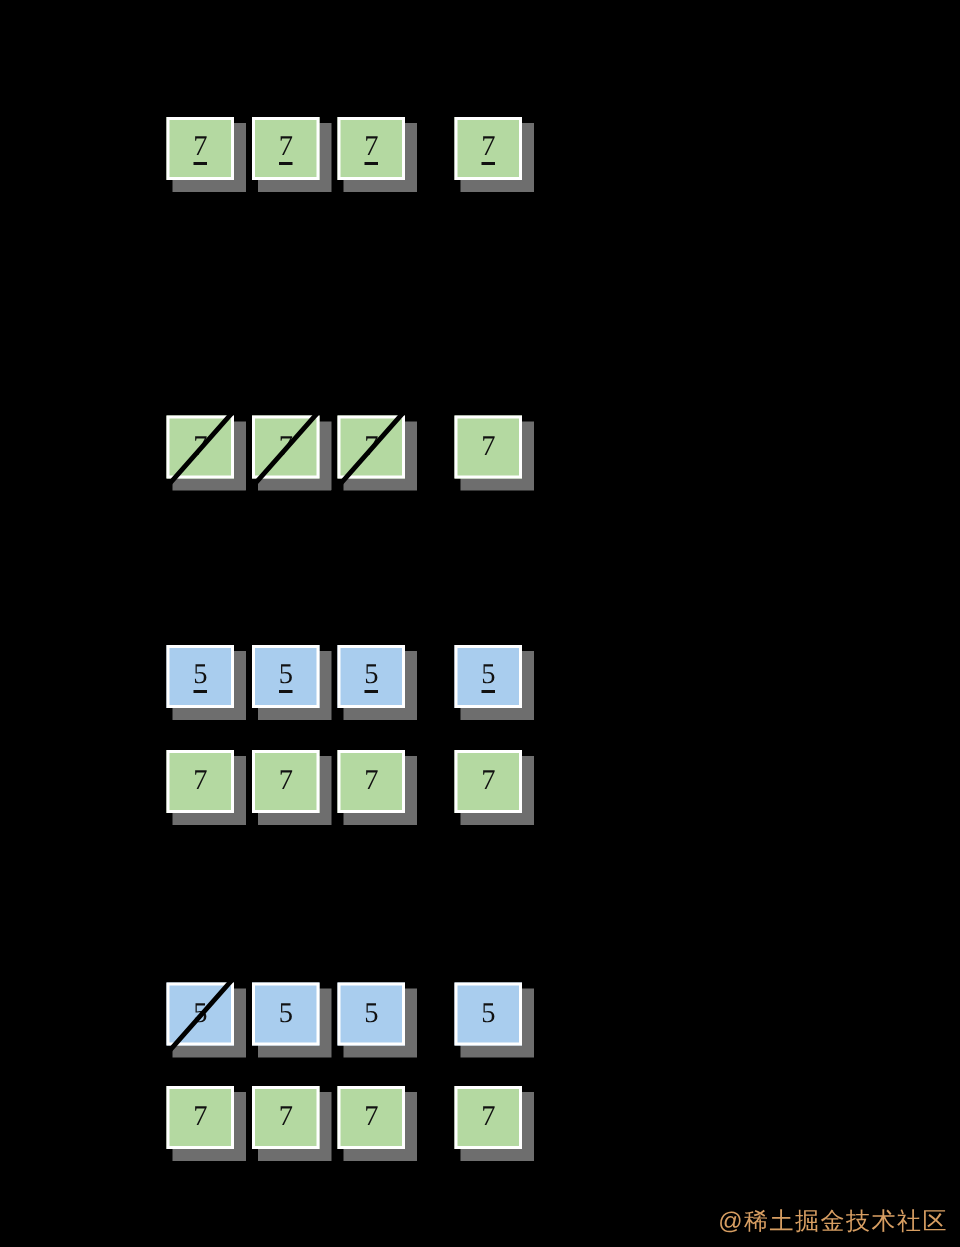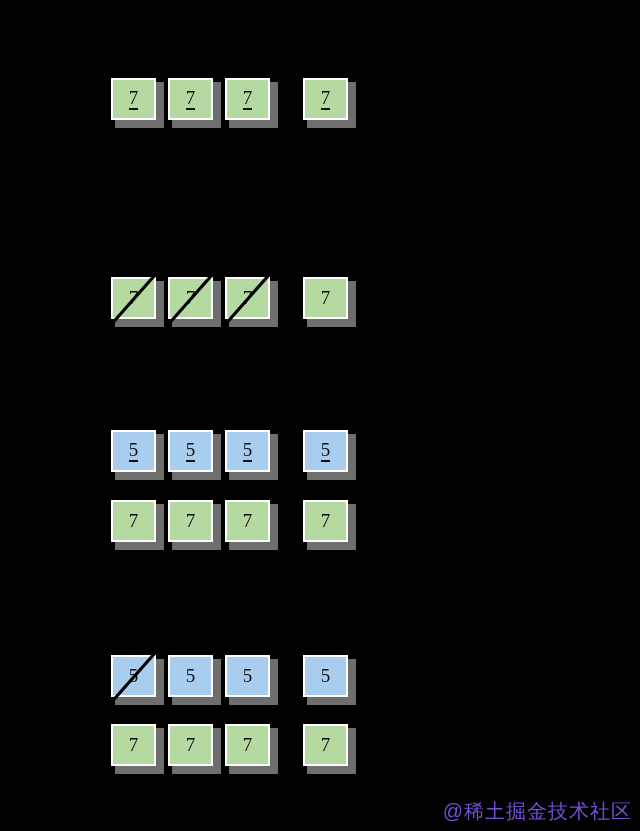--- a/index.html
+++ b/index.html
@@ -66,22 +66,22 @@
     z-index:3;
     pointer-events:none;
     overflow:visible;
   }
 
   
   .watermark{
     position:absolute;
     right:8px;bottom:6px;
     font-family:"Liberation Sans","DejaVu Sans",sans-serif;
-    font-size:20px;
-    color:#8b5cf6;
+    font-size:16px;
+    color:#fdba74;
     opacity:.85;
     letter-spacing:1px;
     white-space:nowrap;
   }
 </style>
 </head>
 <body>
 
 <div class="canvas">
   <div id="rows-host">

